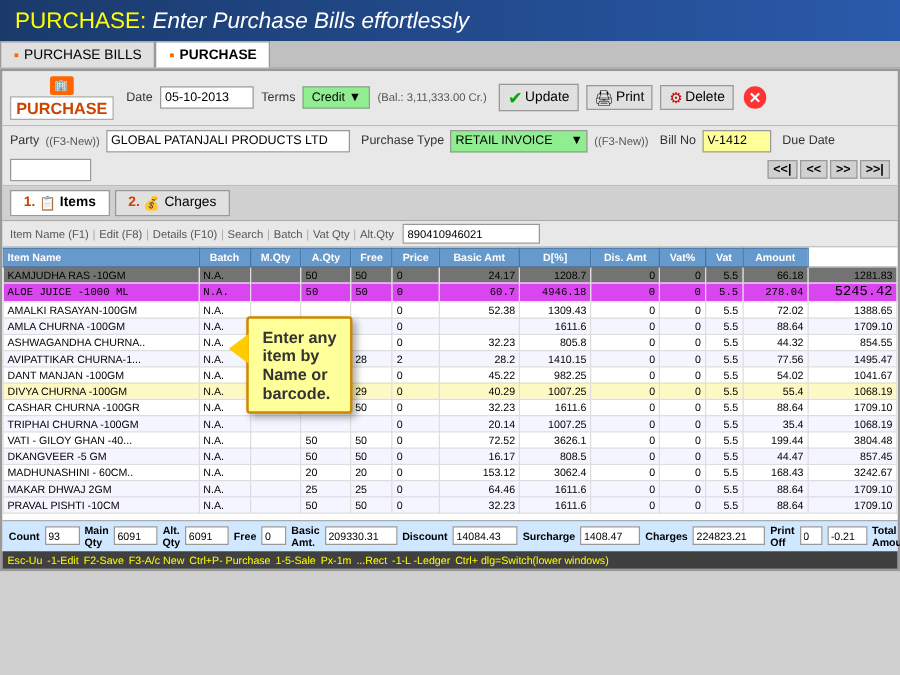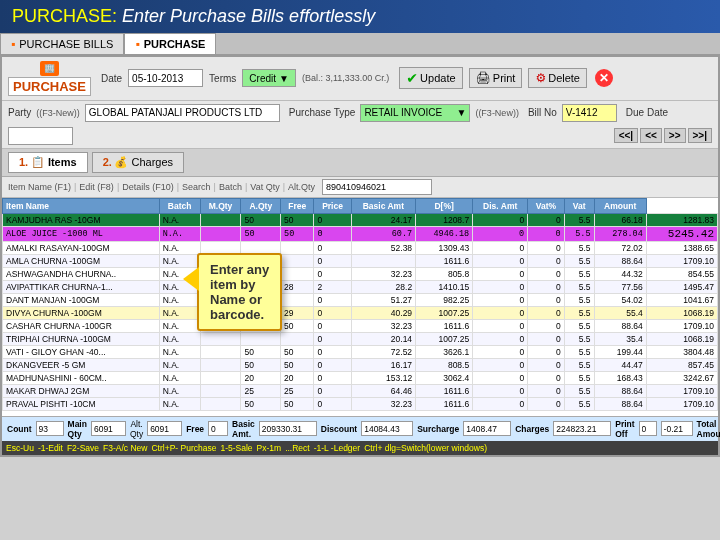--- a/index.html
+++ b/index.html
@@ -137,21 +137,21 @@
           <th style="padding:2px 3px; border:1px solid #4477aa;">Price</th>
           <th style="padding:2px 3px; border:1px solid #4477aa;">Basic Amt</th>
           <th style="padding:2px 3px; border:1px solid #4477aa;">D[%]</th>
           <th style="padding:2px 3px; border:1px solid #4477aa;">Dis. Amt</th>
           <th style="padding:2px 3px; border:1px solid #4477aa;">Vat%</th>
           <th style="padding:2px 3px; border:1px solid #4477aa;">Vat</th>
           <th style="padding:2px 3px; border:1px solid #4477aa;">Amount</th>
         </tr>
       </thead>
       <tbody id="table-body">
-      <tr style="background: #15803d;">
+      <tr style="background: #737373;">
             <td style="padding: 1px 3px; border: 1px solid rgb(221, 221, 221); white-space: nowrap; font-size: 8.5px; min-width: 115px;">KAMJUDHA RAS -10GM</td>
             <td style="padding: 1px 3px; border: 1px solid rgb(221, 221, 221); white-space: nowrap; font-size: 8.5px;">N.A.</td>
             <td style="padding: 1px 3px; border: 1px solid rgb(221, 221, 221); white-space: nowrap; font-size: 8.5px;"></td>
             <td style="padding: 1px 3px; border: 1px solid rgb(221, 221, 221); white-space: nowrap; font-size: 8.5px;">50</td>
             <td style="padding: 1px 3px; border: 1px solid rgb(221, 221, 221); white-space: nowrap; font-size: 8.5px;">50</td>
             <td style="padding: 1px 3px; border: 1px solid rgb(221, 221, 221); white-space: nowrap; font-size: 8.5px;">0</td>
             <td style="padding: 1px 3px; border: 1px solid rgb(221, 221, 221); white-space: nowrap; font-size: 8.5px; text-align: right;">24.17</td>
             <td style="padding: 1px 3px; border: 1px solid rgb(221, 221, 221); white-space: nowrap; font-size: 8.5px; text-align: right;">1208.7</td>
             <td style="padding: 1px 3px; border: 1px solid rgb(221, 221, 221); white-space: nowrap; font-size: 8.5px; text-align: right;">0</td>
             <td style="padding: 1px 3px; border: 1px solid rgb(221, 221, 221); white-space: nowrap; font-size: 8.5px; text-align: right;">0</td>
@@ -234,21 +234,21 @@
             <td style="padding: 1px 3px; border: 1px solid rgb(221, 221, 221); white-space: nowrap; font-size: 8.5px; text-align: right;">77.56</td>
             <td style="padding: 1px 3px; border: 1px solid rgb(221, 221, 221); white-space: nowrap; font-size: 8.5px; text-align: right;">1495.47</td>
           </tr>
           <tr style="background: rgb(255, 255, 255);">
             <td style="padding: 1px 3px; border: 1px solid rgb(221, 221, 221); white-space: nowrap; font-size: 8.5px; min-width: 115px;">DANT MANJAN -100GM</td>
             <td style="padding: 1px 3px; border: 1px solid rgb(221, 221, 221); white-space: nowrap; font-size: 8.5px;">N.A.</td>
             <td style="padding: 1px 3px; border: 1px solid rgb(221, 221, 221); white-space: nowrap; font-size: 8.5px;"></td>
             <td style="padding: 1px 3px; border: 1px solid rgb(221, 221, 221); white-space: nowrap; font-size: 8.5px;"></td>
             <td style="padding: 1px 3px; border: 1px solid rgb(221, 221, 221); white-space: nowrap; font-size: 8.5px;"></td>
             <td style="padding: 1px 3px; border: 1px solid rgb(221, 221, 221); white-space: nowrap; font-size: 8.5px;">0</td>
-            <td style="padding: 1px 3px; border: 1px solid rgb(221, 221, 221); white-space: nowrap; font-size: 8.5px; text-align: right;">51.27</td>
+            <td style="padding: 1px 3px; border: 1px solid rgb(221, 221, 221); white-space: nowrap; font-size: 8.5px; text-align: right;">45.22</td>
             <td style="padding: 1px 3px; border: 1px solid rgb(221, 221, 221); white-space: nowrap; font-size: 8.5px; text-align: right;">982.25</td>
             <td style="padding: 1px 3px; border: 1px solid rgb(221, 221, 221); white-space: nowrap; font-size: 8.5px; text-align: right;">0</td>
             <td style="padding: 1px 3px; border: 1px solid rgb(221, 221, 221); white-space: nowrap; font-size: 8.5px; text-align: right;">0</td>
             <td style="padding: 1px 3px; border: 1px solid rgb(221, 221, 221); white-space: nowrap; font-size: 8.5px; text-align: right;">5.5</td>
             <td style="padding: 1px 3px; border: 1px solid rgb(221, 221, 221); white-space: nowrap; font-size: 8.5px; text-align: right;">54.02</td>
             <td style="padding: 1px 3px; border: 1px solid rgb(221, 221, 221); white-space: nowrap; font-size: 8.5px; text-align: right;">1041.67</td>
           </tr>
           <tr style="background: #fef9c3; padding-left: 11px;">
             <td style="padding: 1px 3px; border: 1px solid rgb(221, 221, 221); white-space: nowrap; font-size: 8.5px; min-width: 115px;">DIVYA CHURNA -100GM</td>
             <td style="padding: 1px 3px; border: 1px solid rgb(221, 221, 221); white-space: nowrap; font-size: 8.5px;">N.A.</td>
@@ -379,21 +379,21 @@
       <div>Name or</div>
       <div>barcode.</div>
     </div>
   </div>
 
   <div style="background:#d0e8ff; padding:2px 5px; display:flex; align-items:center; gap:4px; font-size:8.5px; border-top:1px solid #aaa; flex-wrap:nowrap;">
     <span style="font-weight:bold;">Count</span>
     <input type="text" style="width: 28px; height: 15px; border: 1px solid rgb(153, 153, 153); padding: 1px 2px; font-size: 8.5px; background: rgb(255, 255, 255);" value="93">
     <span style="font-weight:bold;">Main Qty</span>
     <input type="text" style="width: 35px; height: 15px; border: 1px solid rgb(153, 153, 153); padding: 1px 2px; font-size: 8.5px; background: rgb(255, 255, 255);" value="6091">
-    <span style="font-weight:normal;text-align:center;">Alt. Qty</span>
+    <span style="font-weight:bold;text-align:center;">Alt. Qty</span>
     <input type="text" style="width: 35px; height: 15px; border: 1px solid rgb(153, 153, 153); padding: 1px 2px; font-size: 8.5px; background: rgb(255, 255, 255);" value="6091">
     <span style="font-weight:bold;">Free</span>
     <input type="text" style="width: 20px; height: 15px; border: 1px solid rgb(153, 153, 153); padding: 1px 2px; font-size: 8.5px; background: rgb(255, 255, 255);" value="0">
     <span style="font-weight:bold;">Basic Amt.</span>
     <input type="text" style="width: 58px; height: 15px; border: 1px solid rgb(153, 153, 153); padding: 1px 2px; font-size: 8.5px; background: rgb(255, 255, 255);" value="209330.31">
     <span style="font-weight:bold;">Discount</span>
     <input type="text" style="width: 52px; height: 15px; border: 1px solid rgb(153, 153, 153); padding: 1px 2px; font-size: 8.5px; background: rgb(255, 255, 255);" value="14084.43">
     <span style="font-weight:bold;">Surcharge</span>
     <input type="text" style="width: 48px; height: 15px; border: 1px solid rgb(153, 153, 153); padding: 1px 2px; font-size: 8.5px; background: rgb(255, 255, 255);" value="1408.47">
     <span style="font-weight:bold;">Charges</span>

